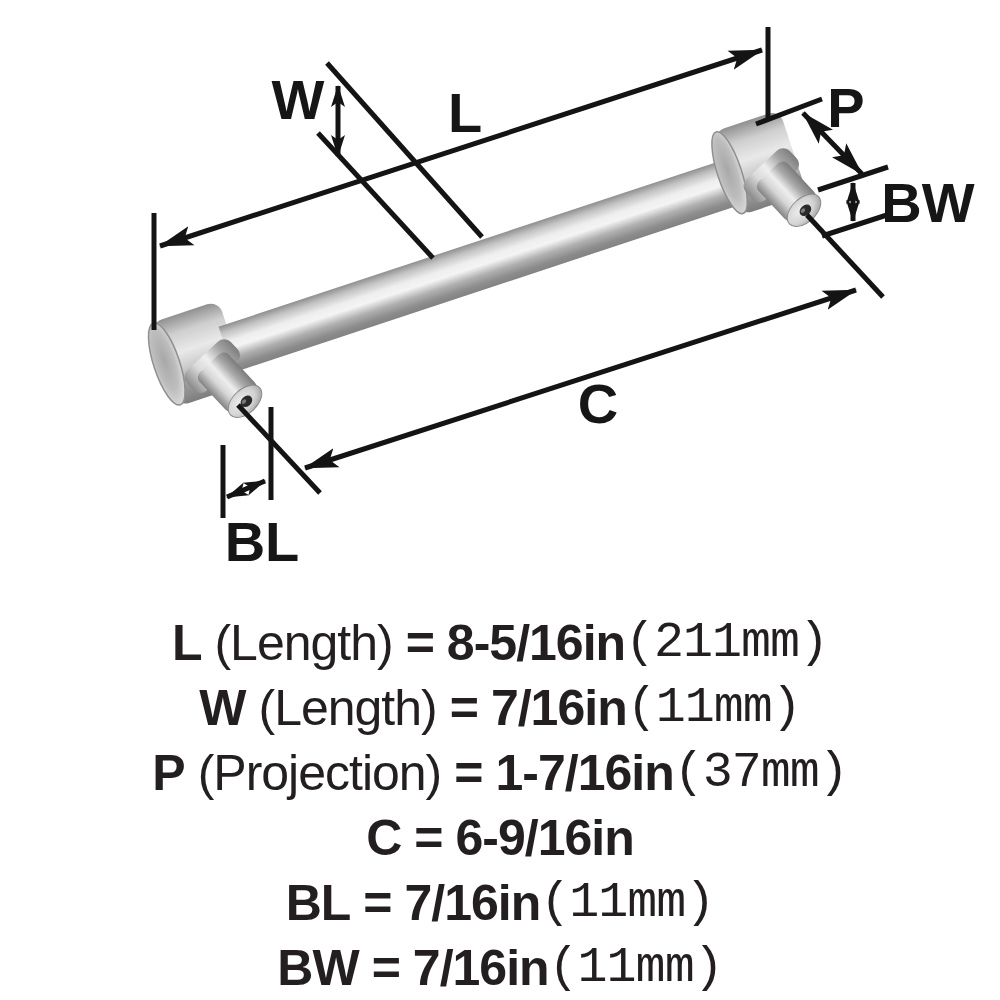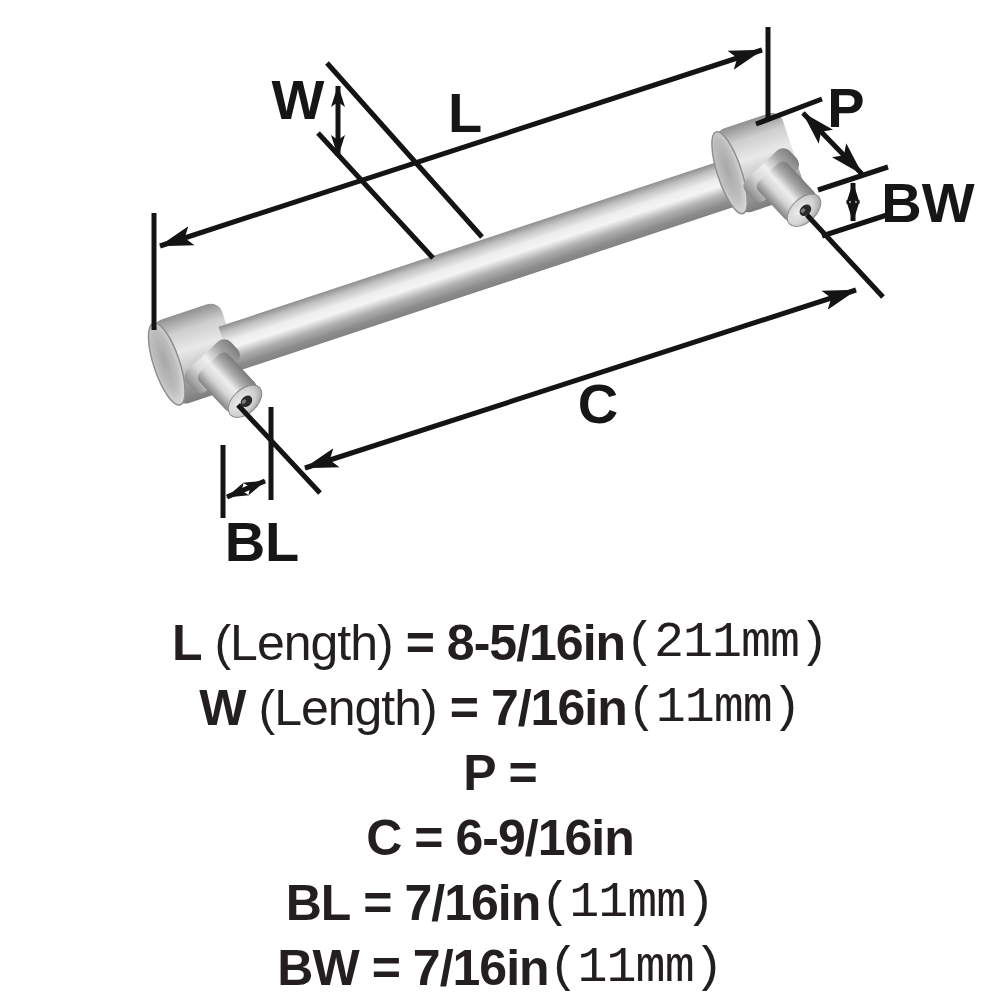--- a/index.html
+++ b/index.html
@@ -143,21 +143,23 @@
 
     <div class="spec-line">
       <span class="spec-key">W</span>
       <span class="spec-name">(Length)</span>
       <span class="spec-eq">=</span>
       <span class="vm"><span class="spec-value">7/16in</span><span class="spec-metric">(11mm)</span></span>
     </div>
 
     <div class="spec-line">
       <span class="spec-key">P</span>
+      <span class="spec-name">(Projection)</span>
       <span class="spec-eq">=</span>
+      <span class="vm"><span class="spec-value">1-7/16in</span><span class="spec-metric">(37mm)</span></span>
     </div>
 
     <div class="spec-line">
       <span class="spec-key">C</span>
       <span class="spec-eq">=</span>
       <span class="vm"><span class="spec-value">6-9/16in</span></span>
     </div>
 
     <div class="spec-line">
       <span class="spec-key">BL</span>

